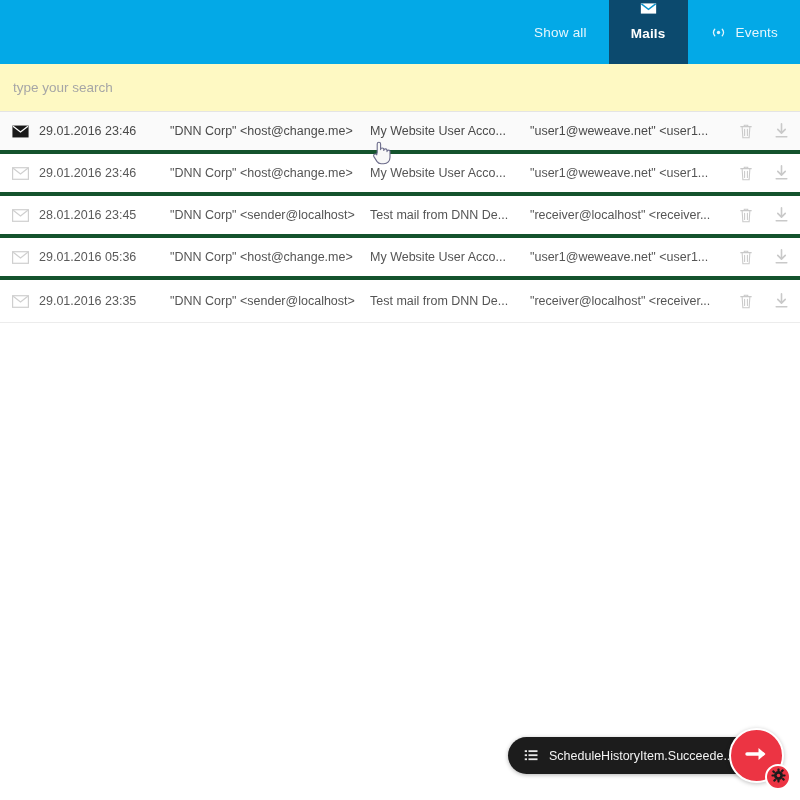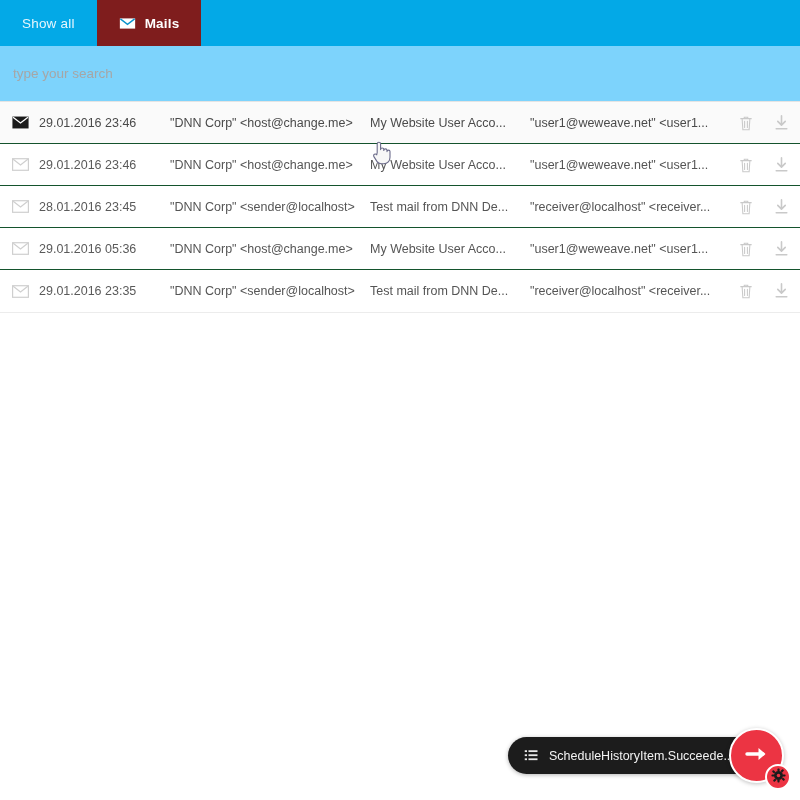--- a/index.html
+++ b/index.html
@@ -5,50 +5,52 @@
   * { box-sizing: border-box; margin: 0; padding: 0; }
   html, body {
     width: 800px; height: 800px;
     background: #ffffff;
     font-family: "Liberation Sans", sans-serif;
     overflow: hidden;
   }
 
   
   .tabbar {
-    height: 46px;
+    height: 64px;
     background: #03a9e7;
     display: flex;
     align-items: stretch;
     position: relative;
+    justify-content: flex-end;
   }
   .tab {
     display: flex;
     align-items: center;
     gap: 9px;
     padding: 0 22px;
     color: #e6f6fd;
     font-size: 13.5px;
     letter-spacing: .2px;
     height: 100%;
     white-space: nowrap;
     cursor: pointer;
   }
   .tab.active {
-    background: #7f1d1d;
+    background: #0c4a6e;
     color: #ffffff;
     font-weight: bold;
+    flex-direction: column;
   }
   .tab .ticon { display: flex; align-items: center; justify-content: center; width: 17px; height: 17px; }
   .tab svg { display: block; }
 
   
   .searchbar {
-    height: 56px;
-    background: #7dd3fc;
+    height: 48px;
+    background: #fef9c3;
     border-bottom: 1px solid #e4e4e4;
     display: flex;
     align-items: center;
   }
   .searchbar input {
     border: 0;
     outline: none;
     background: transparent;
     font-family: "Liberation Sans", sans-serif;
     font-size: 13.5px;
@@ -60,21 +62,21 @@
 
   
   .maillist {
     border-bottom: 1px solid #ececec;
     background: #fff;
   }
   .mailrow {
     display: flex;
     align-items: center;
     height: 42px;
-    border-bottom: 1px solid #14532d;
+    border-bottom: 4px solid #14532d;
     font-size: 12.5px;
     color: #555555;
     cursor: pointer;
   }
   .mailrow:last-child { border-bottom: 0; align-items: center; }
   .mailrow.unread { background: #fafafa; }
   .mailrow.unread .c-date,
   .mailrow.unread .c-from,
   .mailrow.unread .c-subject,
   .mailrow.unread .c-to { color: #4a4a4a; }
@@ -159,20 +161,30 @@
   <div class="tab active">
     <span class="ticon">
       <svg width="17" height="17" viewBox="0 0 20 20">
         <path d="M1 4h18v12H1z" fill="#ffffff"></path>
         <path d="M1.6 4.6 L10 11 L18.4 4.6" fill="none" stroke="#0a93cc" stroke-width="1.6"></path>
       </svg>
     </span>
     <span>Mails</span>
   </div>
 
+  <div class="tab">
+    <span class="ticon">
+      <svg width="17" height="17" viewBox="0 0 20 20">
+        <circle cx="10" cy="10" r="2" fill="#dff3fc"></circle>
+        <path d="M5.6 6.2a6 6 0 0 0 0 7.6" fill="none" stroke="#dff3fc" stroke-width="1.5" stroke-linecap="round"></path>
+        <path d="M14.4 6.2a6 6 0 0 1 0 7.6" fill="none" stroke="#dff3fc" stroke-width="1.5" stroke-linecap="round"></path>
+      </svg>
+    </span>
+    <span>Events</span>
+  </div>
 
 
 </div>
 
 <div class="searchbar">
   <input type="text" placeholder="type your search" style="">
 </div>
 
 <div class="maillist">
 

